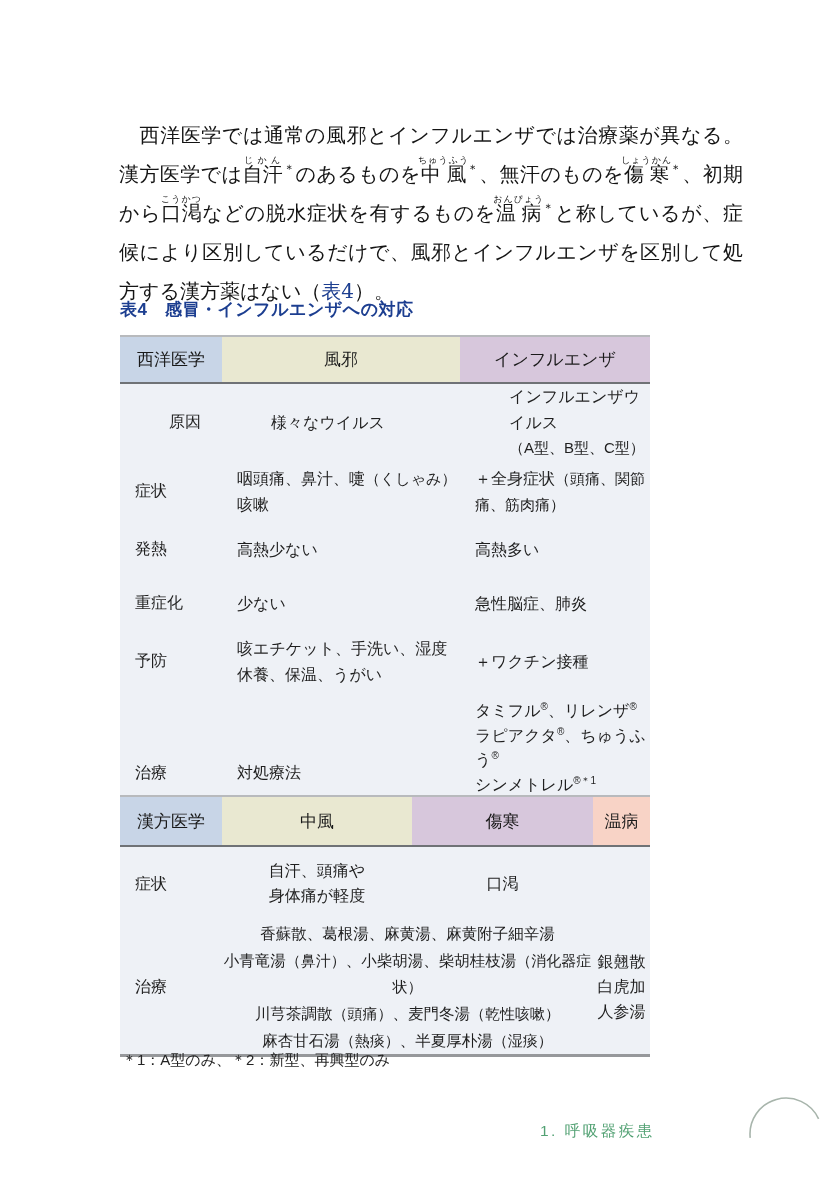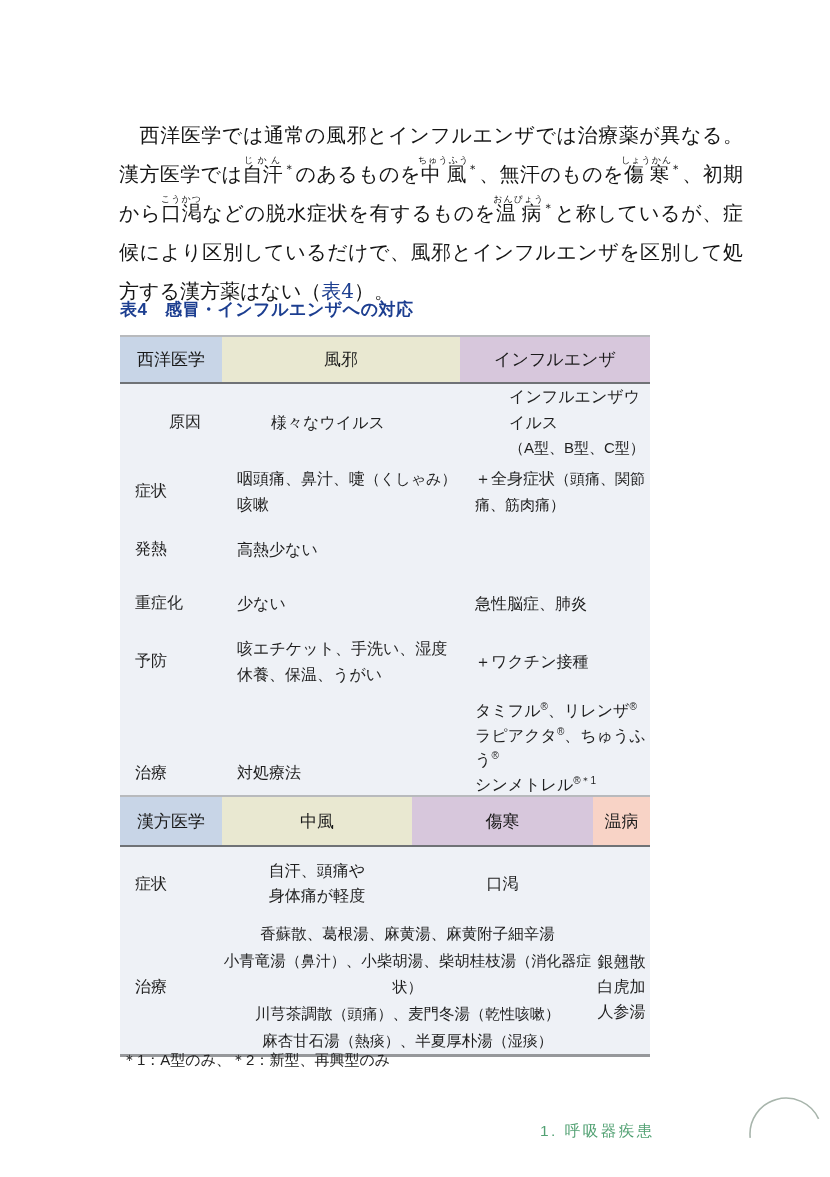--- a/index.html
+++ b/index.html
@@ -87,20 +87,21 @@
         <div class="cell"><span>インフルエンザウイルス</span><br><span class="small">（A型、B型、C型）</span></div>
       </div>
       <div class="row r-symptom">
         <div class="lbl">症状</div>
         <div class="cell"><span>咽頭痛、鼻汁、嚏</span><span class="small">（くしゃみ）</span><br><span>咳嗽</span></div>
         <div class="cell"><span>＋全身症状</span><span class="small">（頭痛、関節痛、筋肉痛）</span></div>
       </div>
       <div class="row r-fever">
         <div class="lbl">発熱</div>
         <div class="cell"><span>高熱少ない</span></div>
+        <div class="cell"><span>高熱多い</span></div>
       </div>
       <div class="row r-severe">
         <div class="lbl">重症化</div>
         <div class="cell"><span>少ない</span></div>
         <div class="cell"><span>急性脳症、肺炎</span></div>
       </div>
       <div class="row r-prevent">
         <div class="lbl">予防</div>
         <div class="cell"><span>咳エチケット、手洗い、湿度</span><br><span>休養、保温、うがい</span></div>
         <div class="cell"><span>＋ワクチン接種</span></div>

